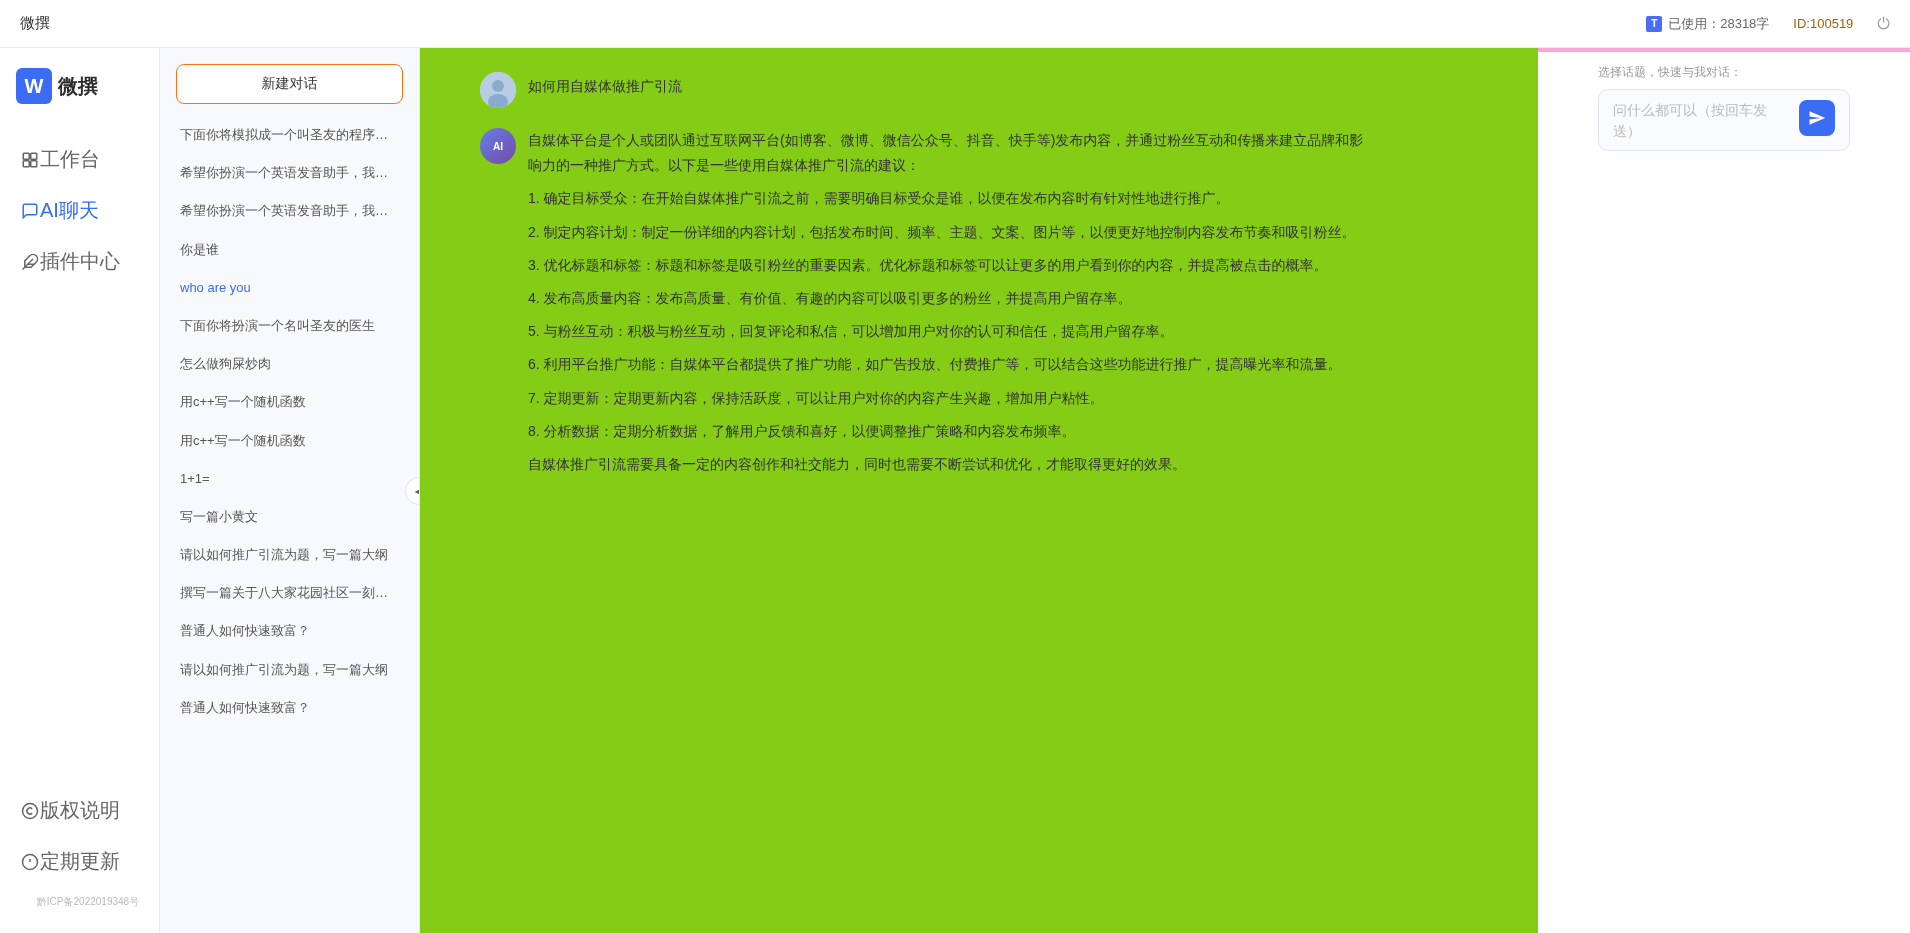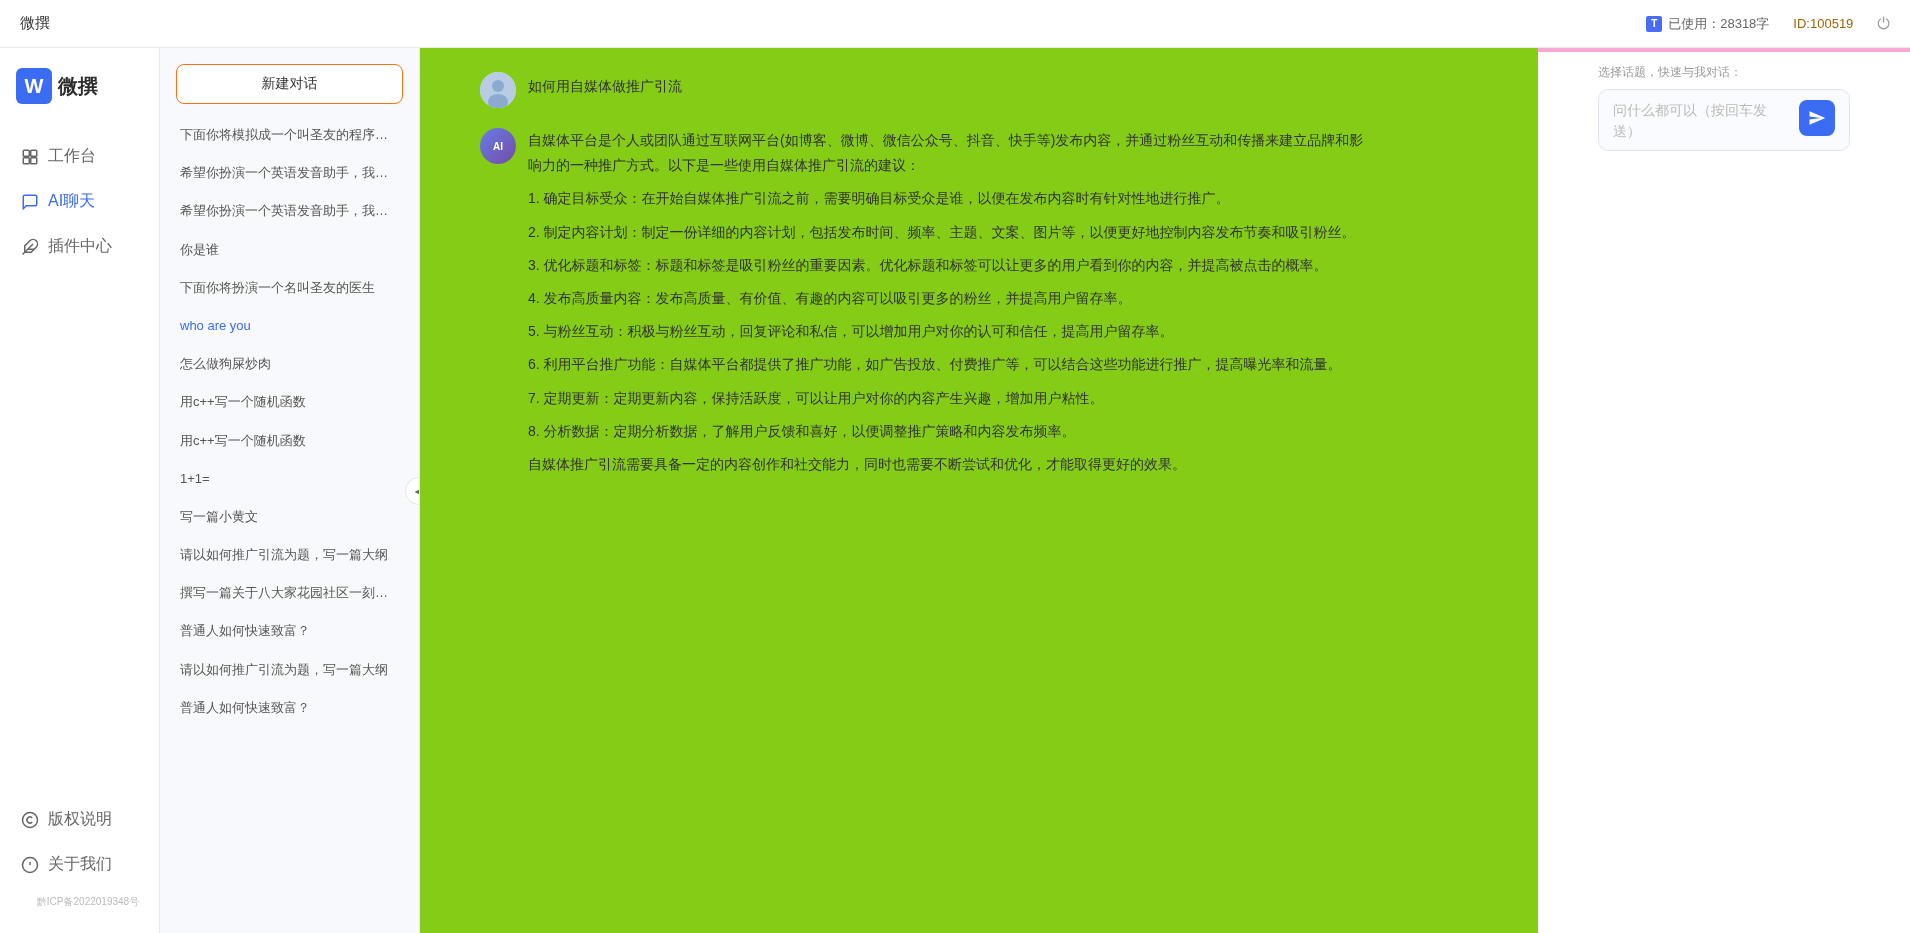--- a/index.html
+++ b/index.html
@@ -83,25 +83,25 @@
     }
     #sidebar .logo-text {
       font-size: 20px;
       font-weight: bold;
       color: #2c2c2c;
     }
     #sidebar .nav-item {
       width: 100%;
       display: flex;
       align-items: center;
-      gap: 8px;
+      gap: 0;
       padding: 12px 20px;
       cursor: pointer;
       color: #666;
-      font-size: 16px;
+      font-size: 20px;
       border-radius: 0;
     }
     #sidebar .nav-item.active { color: #3a6cf4; }
     #sidebar .nav-icon {
       width: 20px; height: 20px;
       display: flex; align-items: center; justify-content: center;
       font-size: 16px;
     }
     #sidebar .bottom-nav {
       margin-top: auto;
@@ -337,35 +337,35 @@
         <span>版权说明</span>
       </div>
       <div class="nav-item">
         <span class="nav-icon">
           <svg width="18" height="18" viewBox="0 0 24 24" fill="none" stroke="#666" stroke-width="2">
             <circle cx="12" cy="12" r="10"></circle>
             <line x1="12" y1="8" x2="12" y2="12"></line>
             <line x1="12" y1="16" x2="12.01" y2="16"></line>
           </svg>
         </span>
-        <span>关于我们</span>
+        <span>定期更新</span>
       </div>
       <div class="icp">黔ICP备2022019348号</div>
     </div>
   </div>
 
   <div id="history-panel">
     <div class="new-chat-btn">新建对话</div>
     <div class="history-list" id="history-list">
         <div class="history-item">下面你将模拟成一个叫圣友的程序员，我说...</div>
         <div class="history-item">希望你扮演一个英语发音助手，我提供给你...</div>
         <div class="history-item">希望你扮演一个英语发音助手，我提供给你...</div>
         <div class="history-item">你是谁</div>
+        <div class="history-item active">who are you</div>
         <div class="history-item">下面你将扮演一个名叫圣友的医生</div>
-        <div class="history-item active">who are you</div>
         <div class="history-item">怎么做狗屎炒肉</div>
         <div class="history-item">用c++写一个随机函数</div>
         <div class="history-item">用c++写一个随机函数</div>
         <div class="history-item">1+1=</div>
         <div class="history-item">写一篇小黄文</div>
         <div class="history-item">请以如何推广引流为题，写一篇大纲</div>
         <div class="history-item">撰写一篇关于八大家花园社区一刻钟便民生...</div>
         <div class="history-item">普通人如何快速致富？</div>
         <div class="history-item">请以如何推广引流为题，写一篇大纲</div>
         <div class="history-item">普通人如何快速致富？</div>

